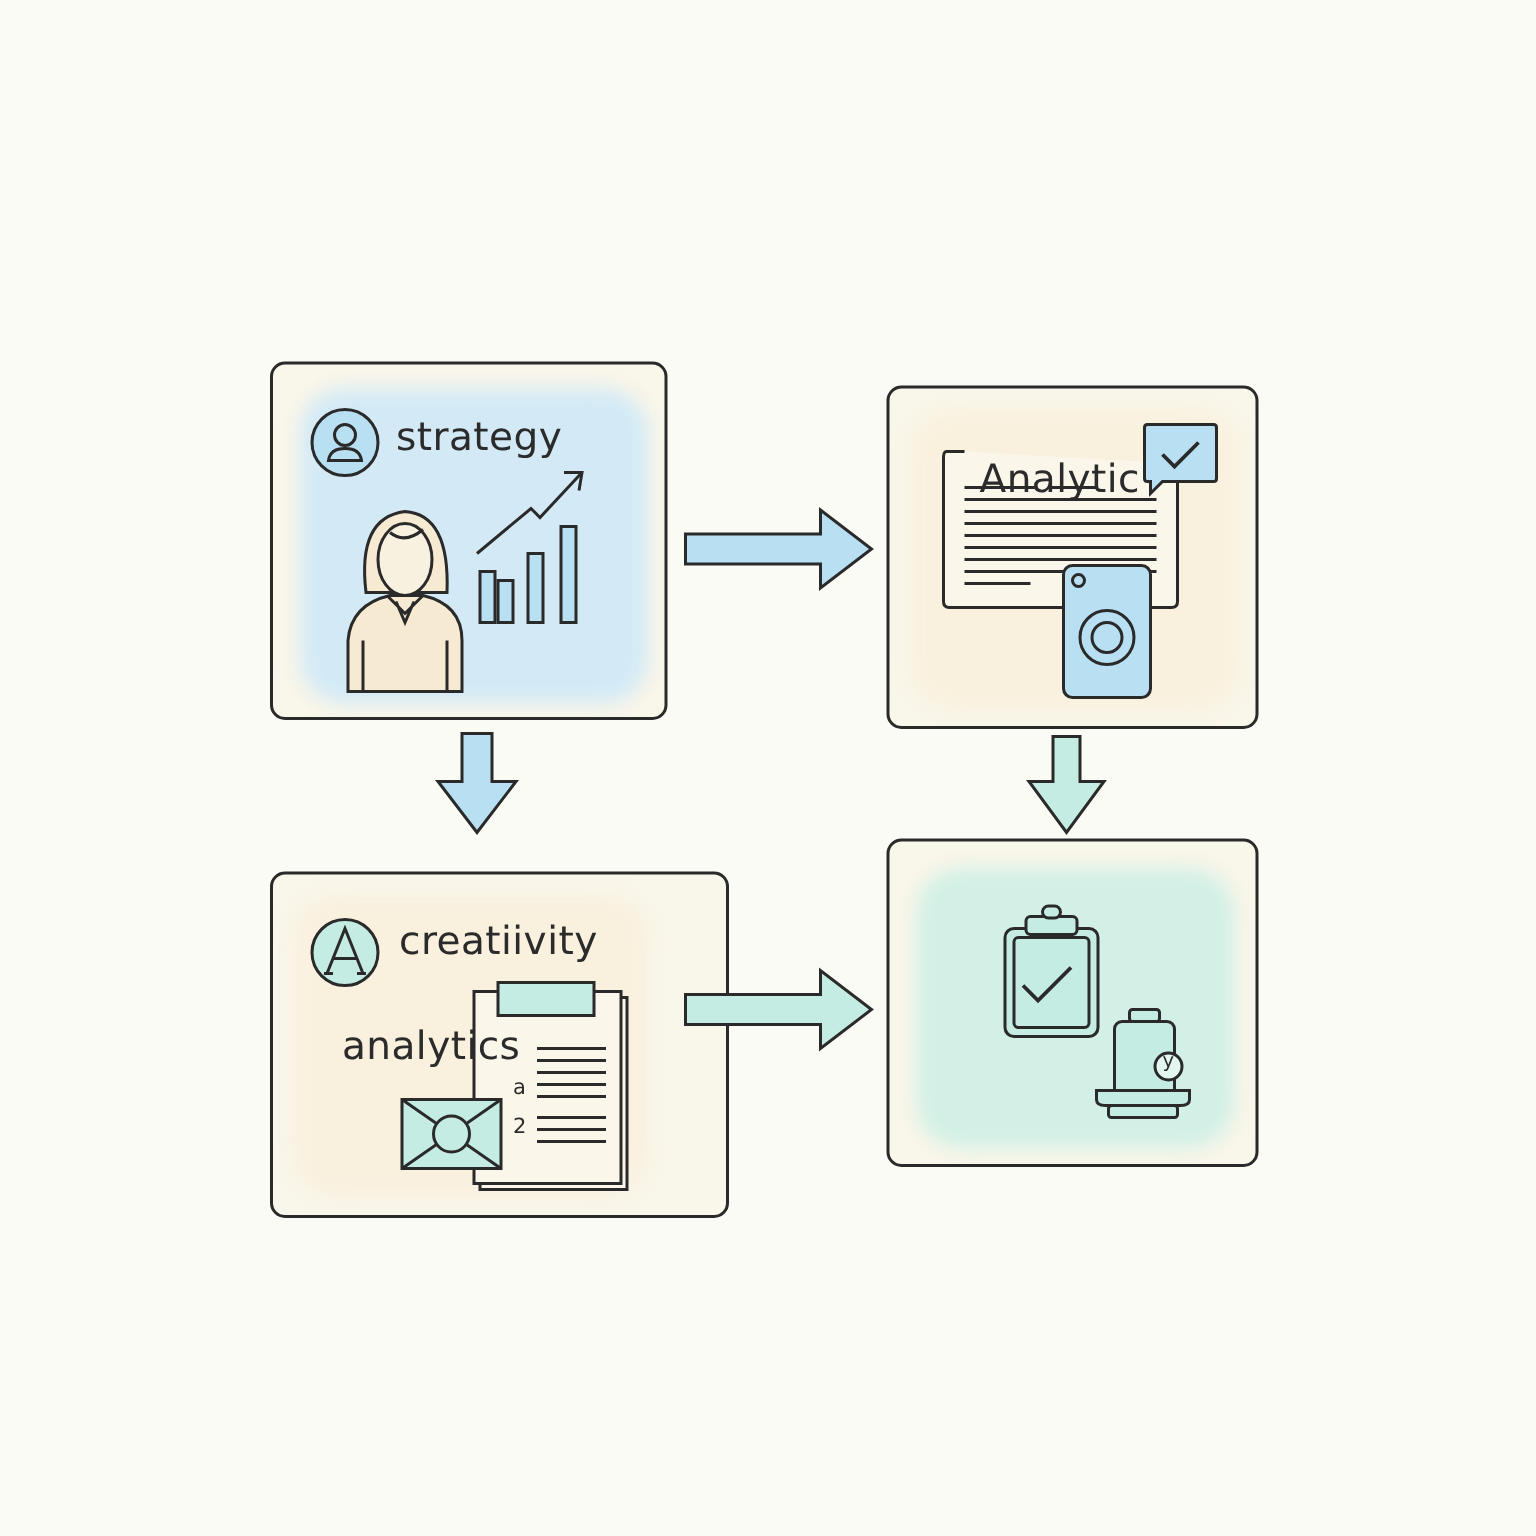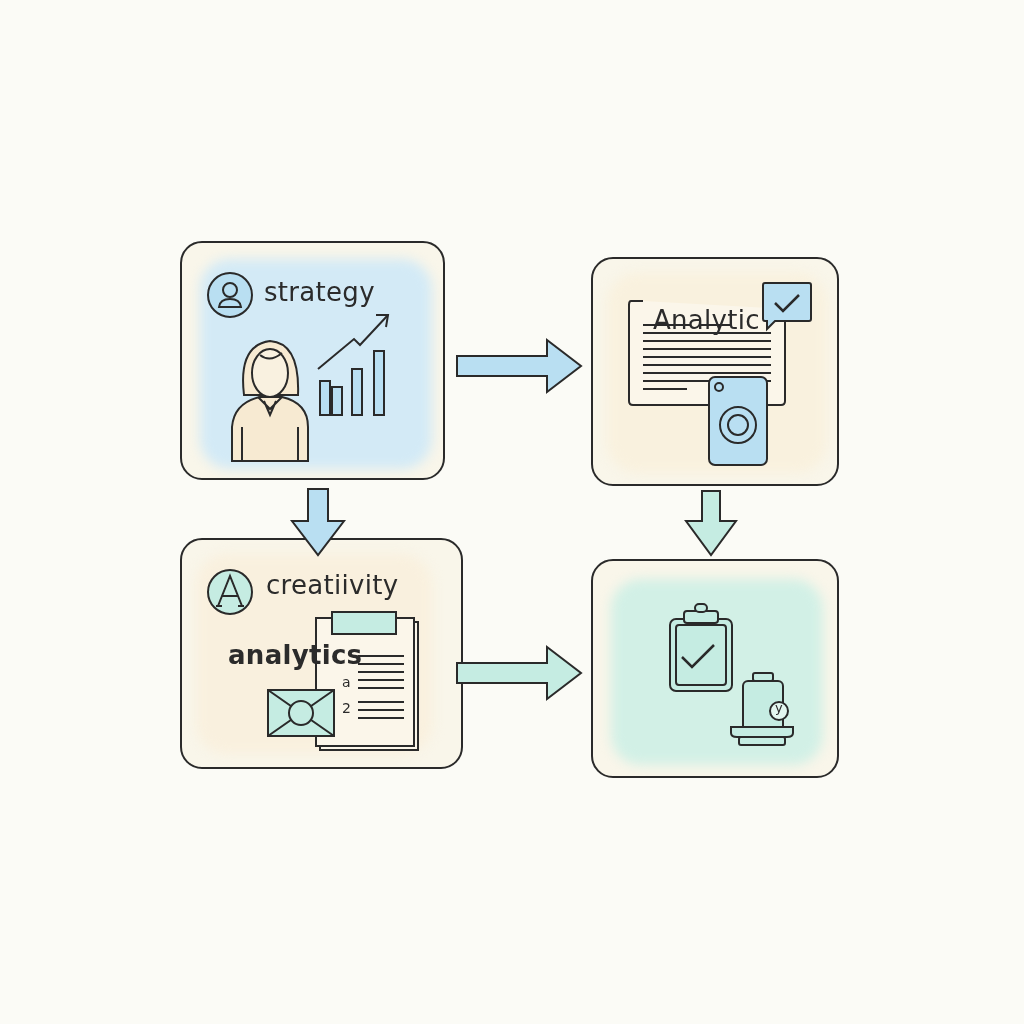--- a/index.html
+++ b/index.html
@@ -3,21 +3,21 @@
 <meta charset="utf-8">
 <style>
   html, body { margin:0; padding:0; }
   body {
     width:1024px; height:1024px; position:relative; overflow:hidden;
     background:#fbfbf6;
     font-family:"DejaVu Sans","Liberation Sans",sans-serif;
   }
   .panel {
     position:absolute; box-sizing:border-box;
-    border:2px solid #2a2a2a; border-radius:22px;
+    border:2px solid #2a2a2a; border-radius:10px;
     background:#f9f6ea; overflow:hidden;
   }
   .wash { position:absolute; border-radius:30px; filter:blur(6px); }
   .label {
     position:absolute; color:#2b2b2b; font-size:26px; letter-spacing:0.3px;
     font-family:"DejaVu Sans","Liberation Sans",sans-serif;
   }
   svg { position:absolute; overflow:visible; }
   .arrow { position:absolute; }
 </style>
@@ -75,21 +75,21 @@
     <path d="M14 22 L22 30 L38 14" fill="none" stroke="#2a2a2a" stroke-width="2.5"></path>
   </svg>
   <svg style="left:114px;top:116px;" width="62" height="92" viewBox="0 0 62 92">
     <rect x="2" y="2" width="58" height="88" rx="6" fill="#b9dff2" stroke="#2a2a2a" stroke-width="2"></rect>
     <circle cx="12" cy="12" r="4" fill="none" stroke="#2a2a2a" stroke-width="2"></circle>
     <circle cx="31" cy="50" r="18" fill="none" stroke="#2a2a2a" stroke-width="2"></circle>
     <circle cx="31" cy="50" r="10" fill="none" stroke="#2a2a2a" stroke-width="2"></circle>
   </svg>
 </div>
 
-<div class="panel" style="left:180px;top:538px;width:283px;height:231px;">
+<div class="panel" style="left:180px;top:581px;width:306px;height:231px;">
   <div class="wash" style="left:14px;top:14px;width:236px;height:200px;background:#f9f0de;"></div>
   <svg style="left:24px;top:28px;" width="48" height="48" viewBox="0 0 48 48">
     <circle cx="24" cy="24" r="22" fill="#c5ece2" stroke="#2a2a2a" stroke-width="2"></circle>
     <path d="M12 38 L24 8 L36 38 M16 28 L32 28 M10 38 L16 38 M32 38 L38 38" fill="none" stroke="#2a2a2a" stroke-width="2"></path>
   </svg>
   <div class="label" style="left:84px;top:30px;">creatiivity</div>
   <svg style="left:130px;top:70px;" width="108" height="144" viewBox="0 0 108 144">
     <rect x="8" y="12" width="98" height="128" fill="#fbf6ea" stroke="#2a2a2a" stroke-width="2"></rect>
     <rect x="4" y="8" width="98" height="128" fill="#fbf6ea" stroke="#2a2a2a" stroke-width="2"></rect>
     <rect x="20" y="2" width="64" height="22" fill="#c5ece2" stroke="#2a2a2a" stroke-width="2"></rect>
@@ -99,21 +99,21 @@
       <line x1="46" y1="62" x2="92" y2="62"></line>
         <line x1="46" y1="70" x2="92" y2="70"></line>
       <line x1="46" y1="78" x2="92" y2="78"></line>
         <line x1="46" y1="92" x2="92" y2="92"></line>
       <line x1="46" y1="100" x2="92" y2="100"></line>
         <line x1="46" y1="108" x2="92" y2="108"></line>
     </g>
   </svg>
   <div class="label" style="left:160px;top:134px;font-size:14px;">a</div>
   <div class="label" style="left:160px;top:160px;font-size:14px;">2</div>
-  <div class="label" style="left:46px;top:100px;font-weight:bold;">analytics</div>
+  <div class="label" style="left:46px;top:100px;">analytics</div>
   <svg style="left:84px;top:148px;" width="70" height="50" viewBox="0 0 70 50">
     <rect x="2" y="2" width="66" height="46" fill="#c5ece2" stroke="#2a2a2a" stroke-width="2"></rect>
     <path d="M2 2 L35 25 L68 2 M2 48 L35 25 L68 48" fill="none" stroke="#2a2a2a" stroke-width="2"></path>
     <circle cx="35" cy="25" r="12" fill="#c5ece2" stroke="#2a2a2a" stroke-width="2"></circle>
   </svg>
 </div>
 
 <div class="panel" style="left:591px;top:559px;width:248px;height:219px;">
   <div class="wash" style="left:18px;top:18px;width:212px;height:186px;background:#d2f0e6;"></div>
   <svg style="left:75px;top:40px;" width="66" height="92" viewBox="0 0 66 92">

